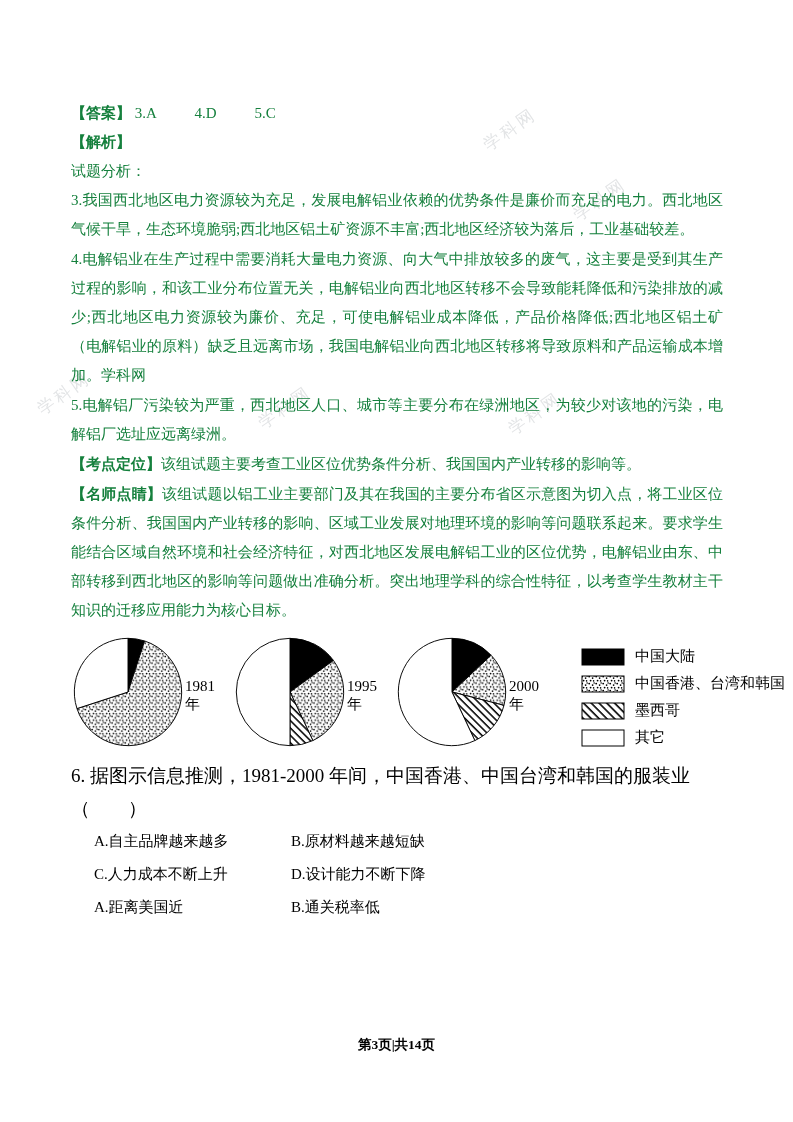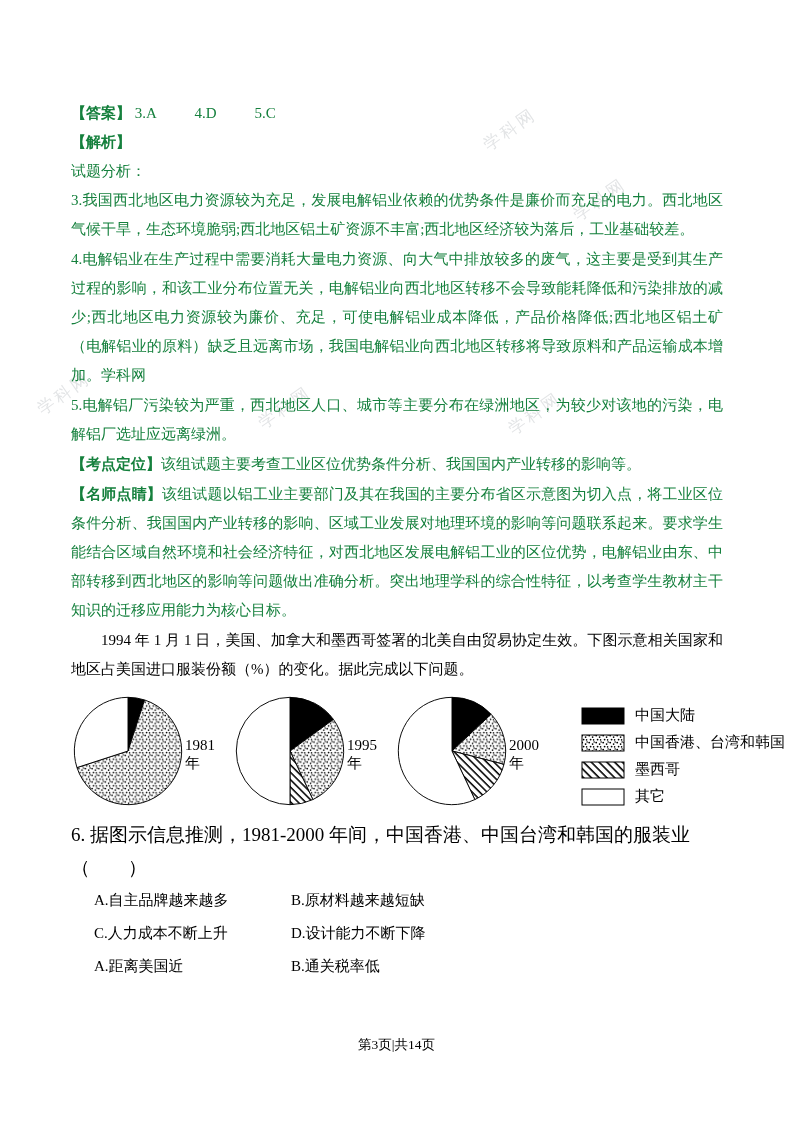--- a/index.html
+++ b/index.html
@@ -27,21 +27,21 @@
   .pie-label { font-size:15px; margin-top:4px; }
   .legend { margin-left:24px; margin-top:12px; }
   .legend-row { display:flex; align-items:center; margin-bottom:8px; }
   .legend-row svg { margin-right:10px; display:block; flex:0 0 auto; }
   .legend-label { font-size:15px; white-space:nowrap; }
 
   .q { font-size:19px; line-height:33px; margin-top:2px; }
   .opts { display:grid; grid-template-columns:197px 1fr; padding-left:23px;
           font-size:15px; line-height:33px; }
   .footer { position:absolute; left:0; right:0; top:1036px; text-align:center;
-            font-size:13.5px; font-weight:normal; z-index:1; }
+            font-size:13.5px; font-weight:bold; z-index:1; }
 </style>
 </head>
 <body>
 
 <svg width="0" height="0" style="position:absolute" aria-hidden="true">
   <defs>
     <pattern id="pat-speckle" width="7" height="7" patternUnits="userSpaceOnUse">
       <rect width="7" height="7" fill="#ffffff"></rect>
       <circle cx="1.2" cy="1.6" r="0.95" fill="#000"></circle>
       <circle cx="4.6" cy="3.1" r="0.85" fill="#000"></circle>
@@ -81,21 +81,20 @@
     <p class="para red">5.电解铝厂污染较为严重，西北地区人口、城市等主要分布在绿洲地区，为较少对该地的污染，电解铝厂选址应远离绿洲。</p>
 
     <p class="para red">
       <span class="bold">【考点定位】</span><span>该组试题主要考查工业区位优势条件分析、我国国内产业转移的影响等。</span>
     </p>
 
     <p class="para red">
       <span class="bold">【名师点睛】</span><span>该组试题以铝工业主要部门及其在我国的主要分布省区示意图为切入点，将工业区位条件分析、我国国内产业转移的影响、区域工业发展对地理环境的影响等问题联系起来。要求学生能结合区域自然环境和社会经济特征，对西北地区发展电解铝工业的区位优势，电解铝业由东、中部转移到西北地区的影响等问题做出准确分析。突出地理学科的综合性特征，以考查学生教材主干知识的迁移应用能力为核心目标。</span>
     </p>
 
-    <p class="para indent">1994 年 1 月 1 日，美国、加拿大和墨西哥签署的北美自由贸易协定生效。下图示意相关国家和地区占美国进口服装份额（%）的变化。据此完成以下问题。</p>
 
     <figure class="chart">
       <div class="pie">
         <div><svg width="114" height="114" viewBox="0 0 120 120">
               <path d="M60,60 L60.00,3.50 A56.5,56.5 0 0 1 77.46,6.27 Z" fill="#000000" stroke="#000" stroke-width="1"></path>
               <path d="M60,60 L77.46,6.27 A56.5,56.5 0 1 1 6.27,77.46 Z" fill="url(#pat-speckle)" stroke="#000" stroke-width="1"></path>
               <path d="M60,60 L6.27,77.46 A56.5,56.5 0 0 1 60.00,3.50 Z" fill="#ffffff" stroke="#000" stroke-width="1"></path>
             </svg></div>
         <div class="pie-label">1981年</div>
       </div>

